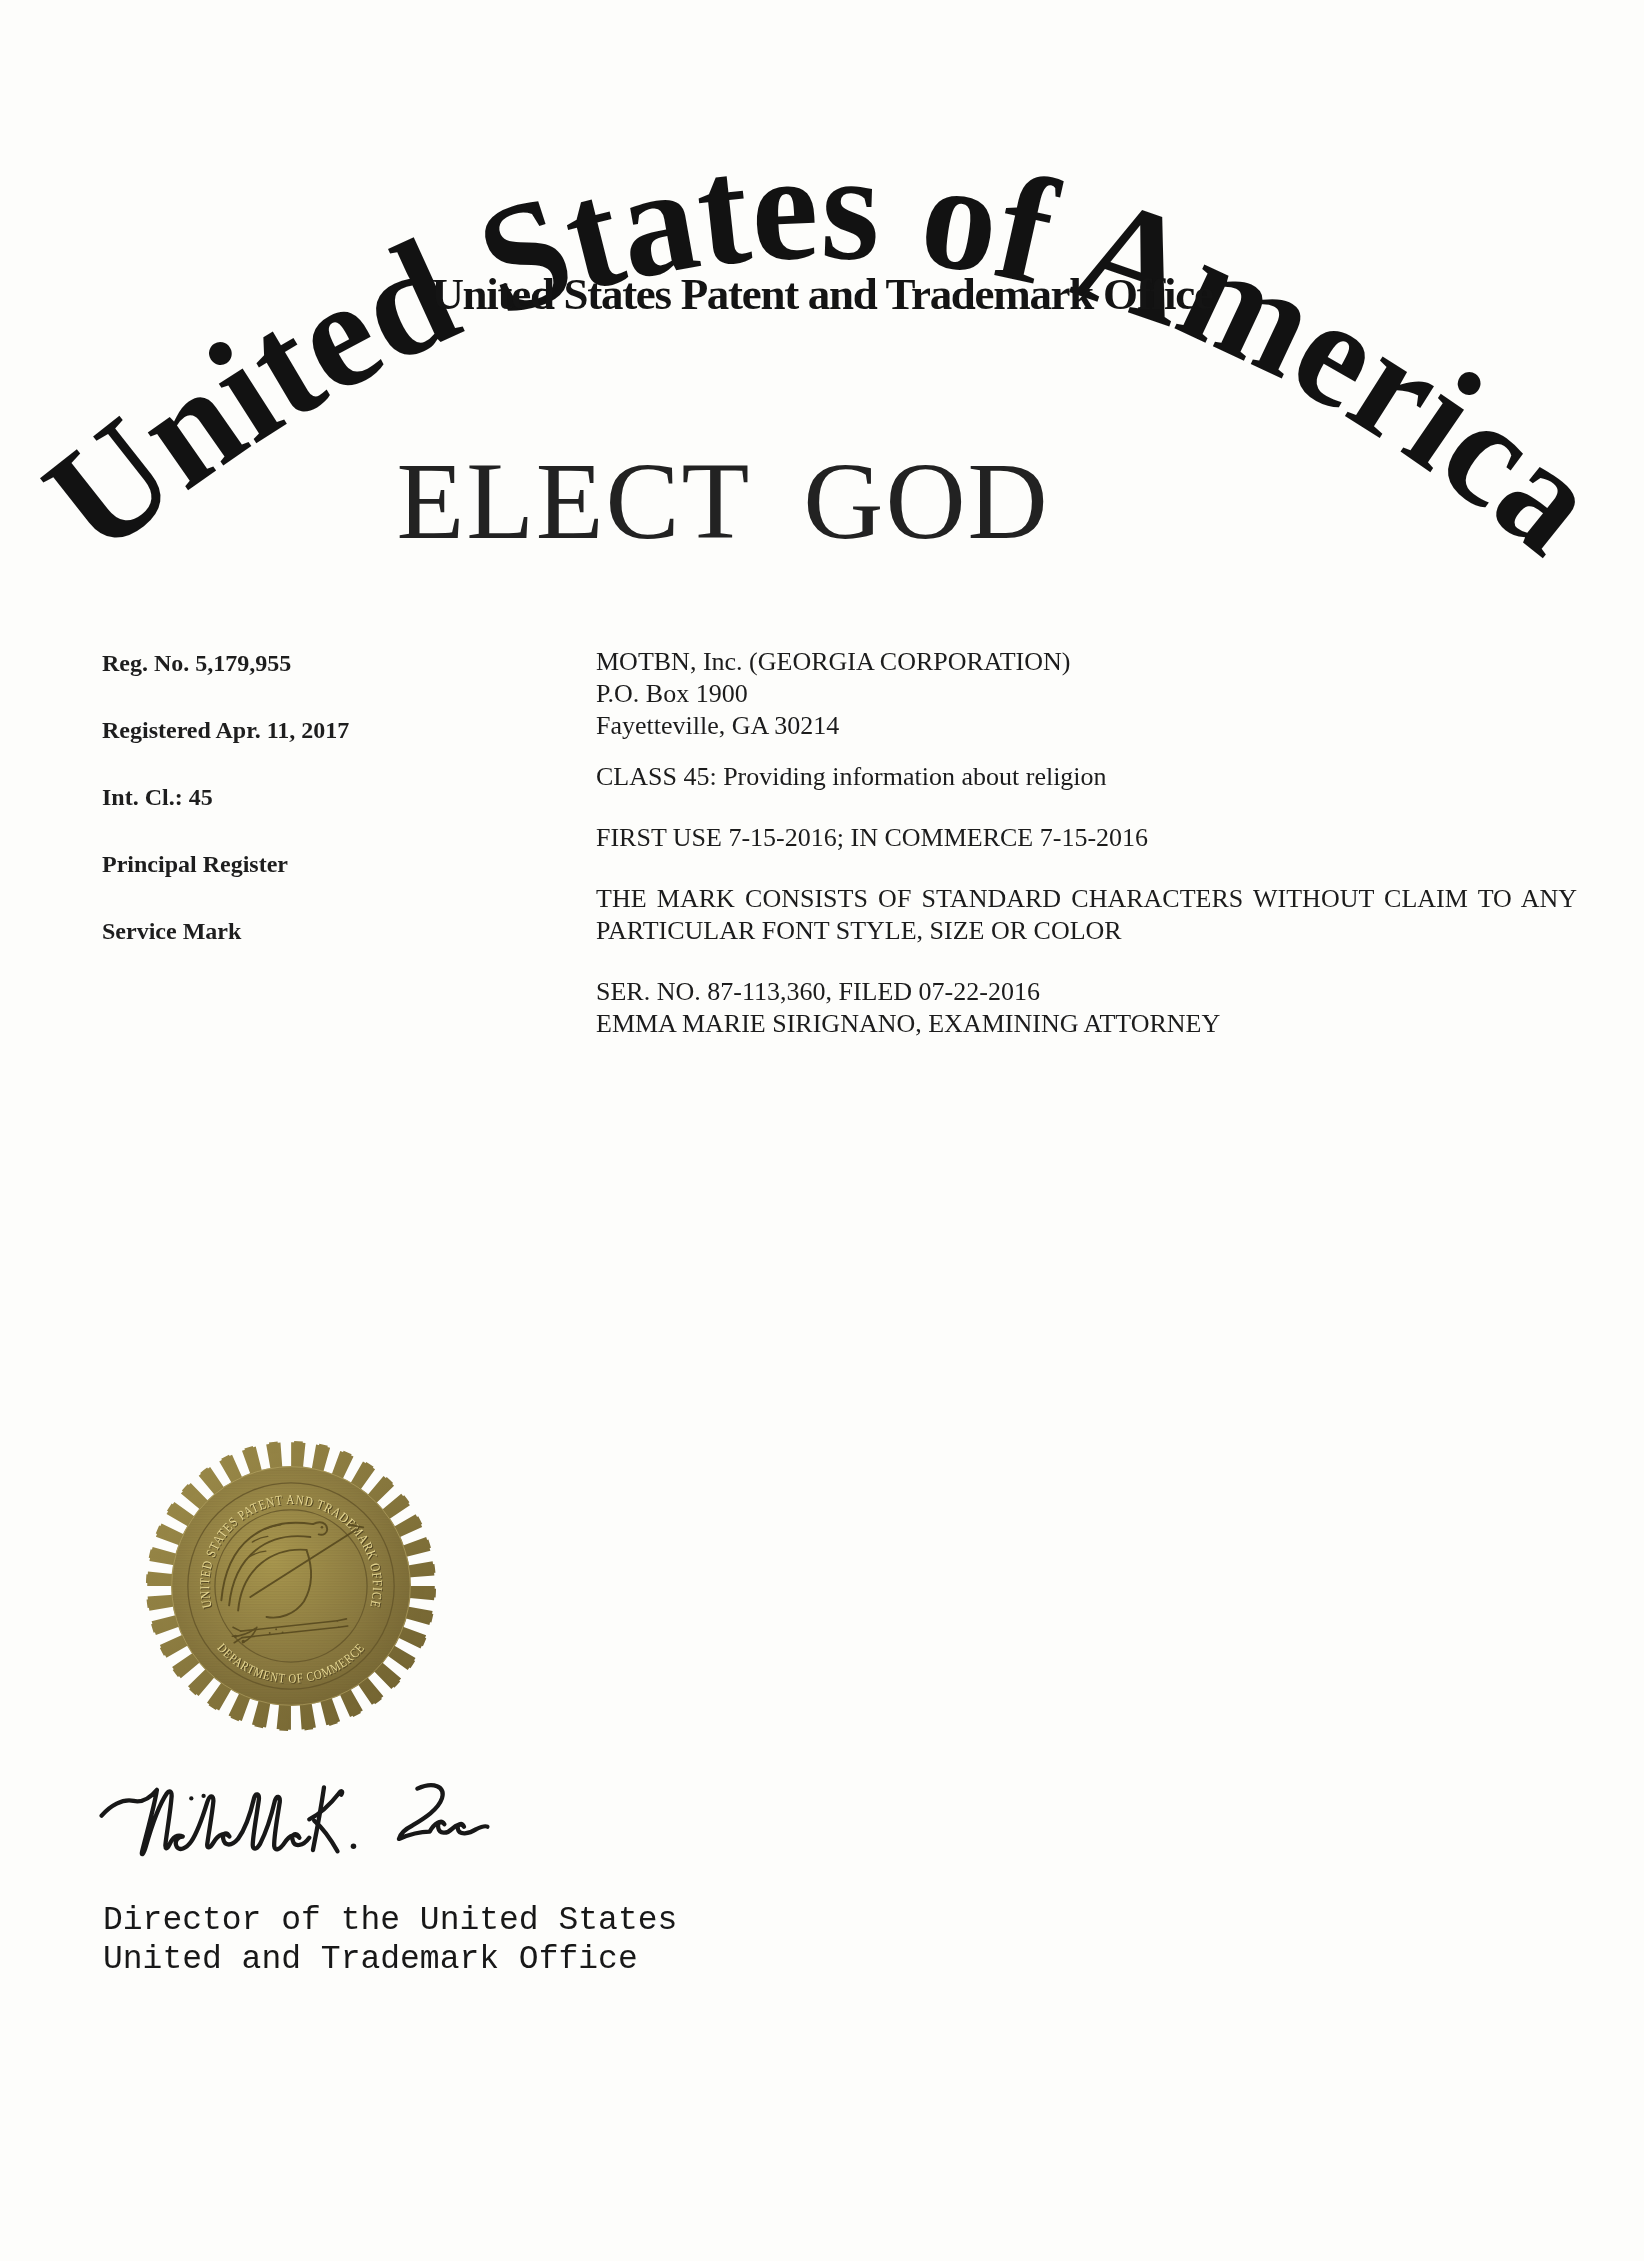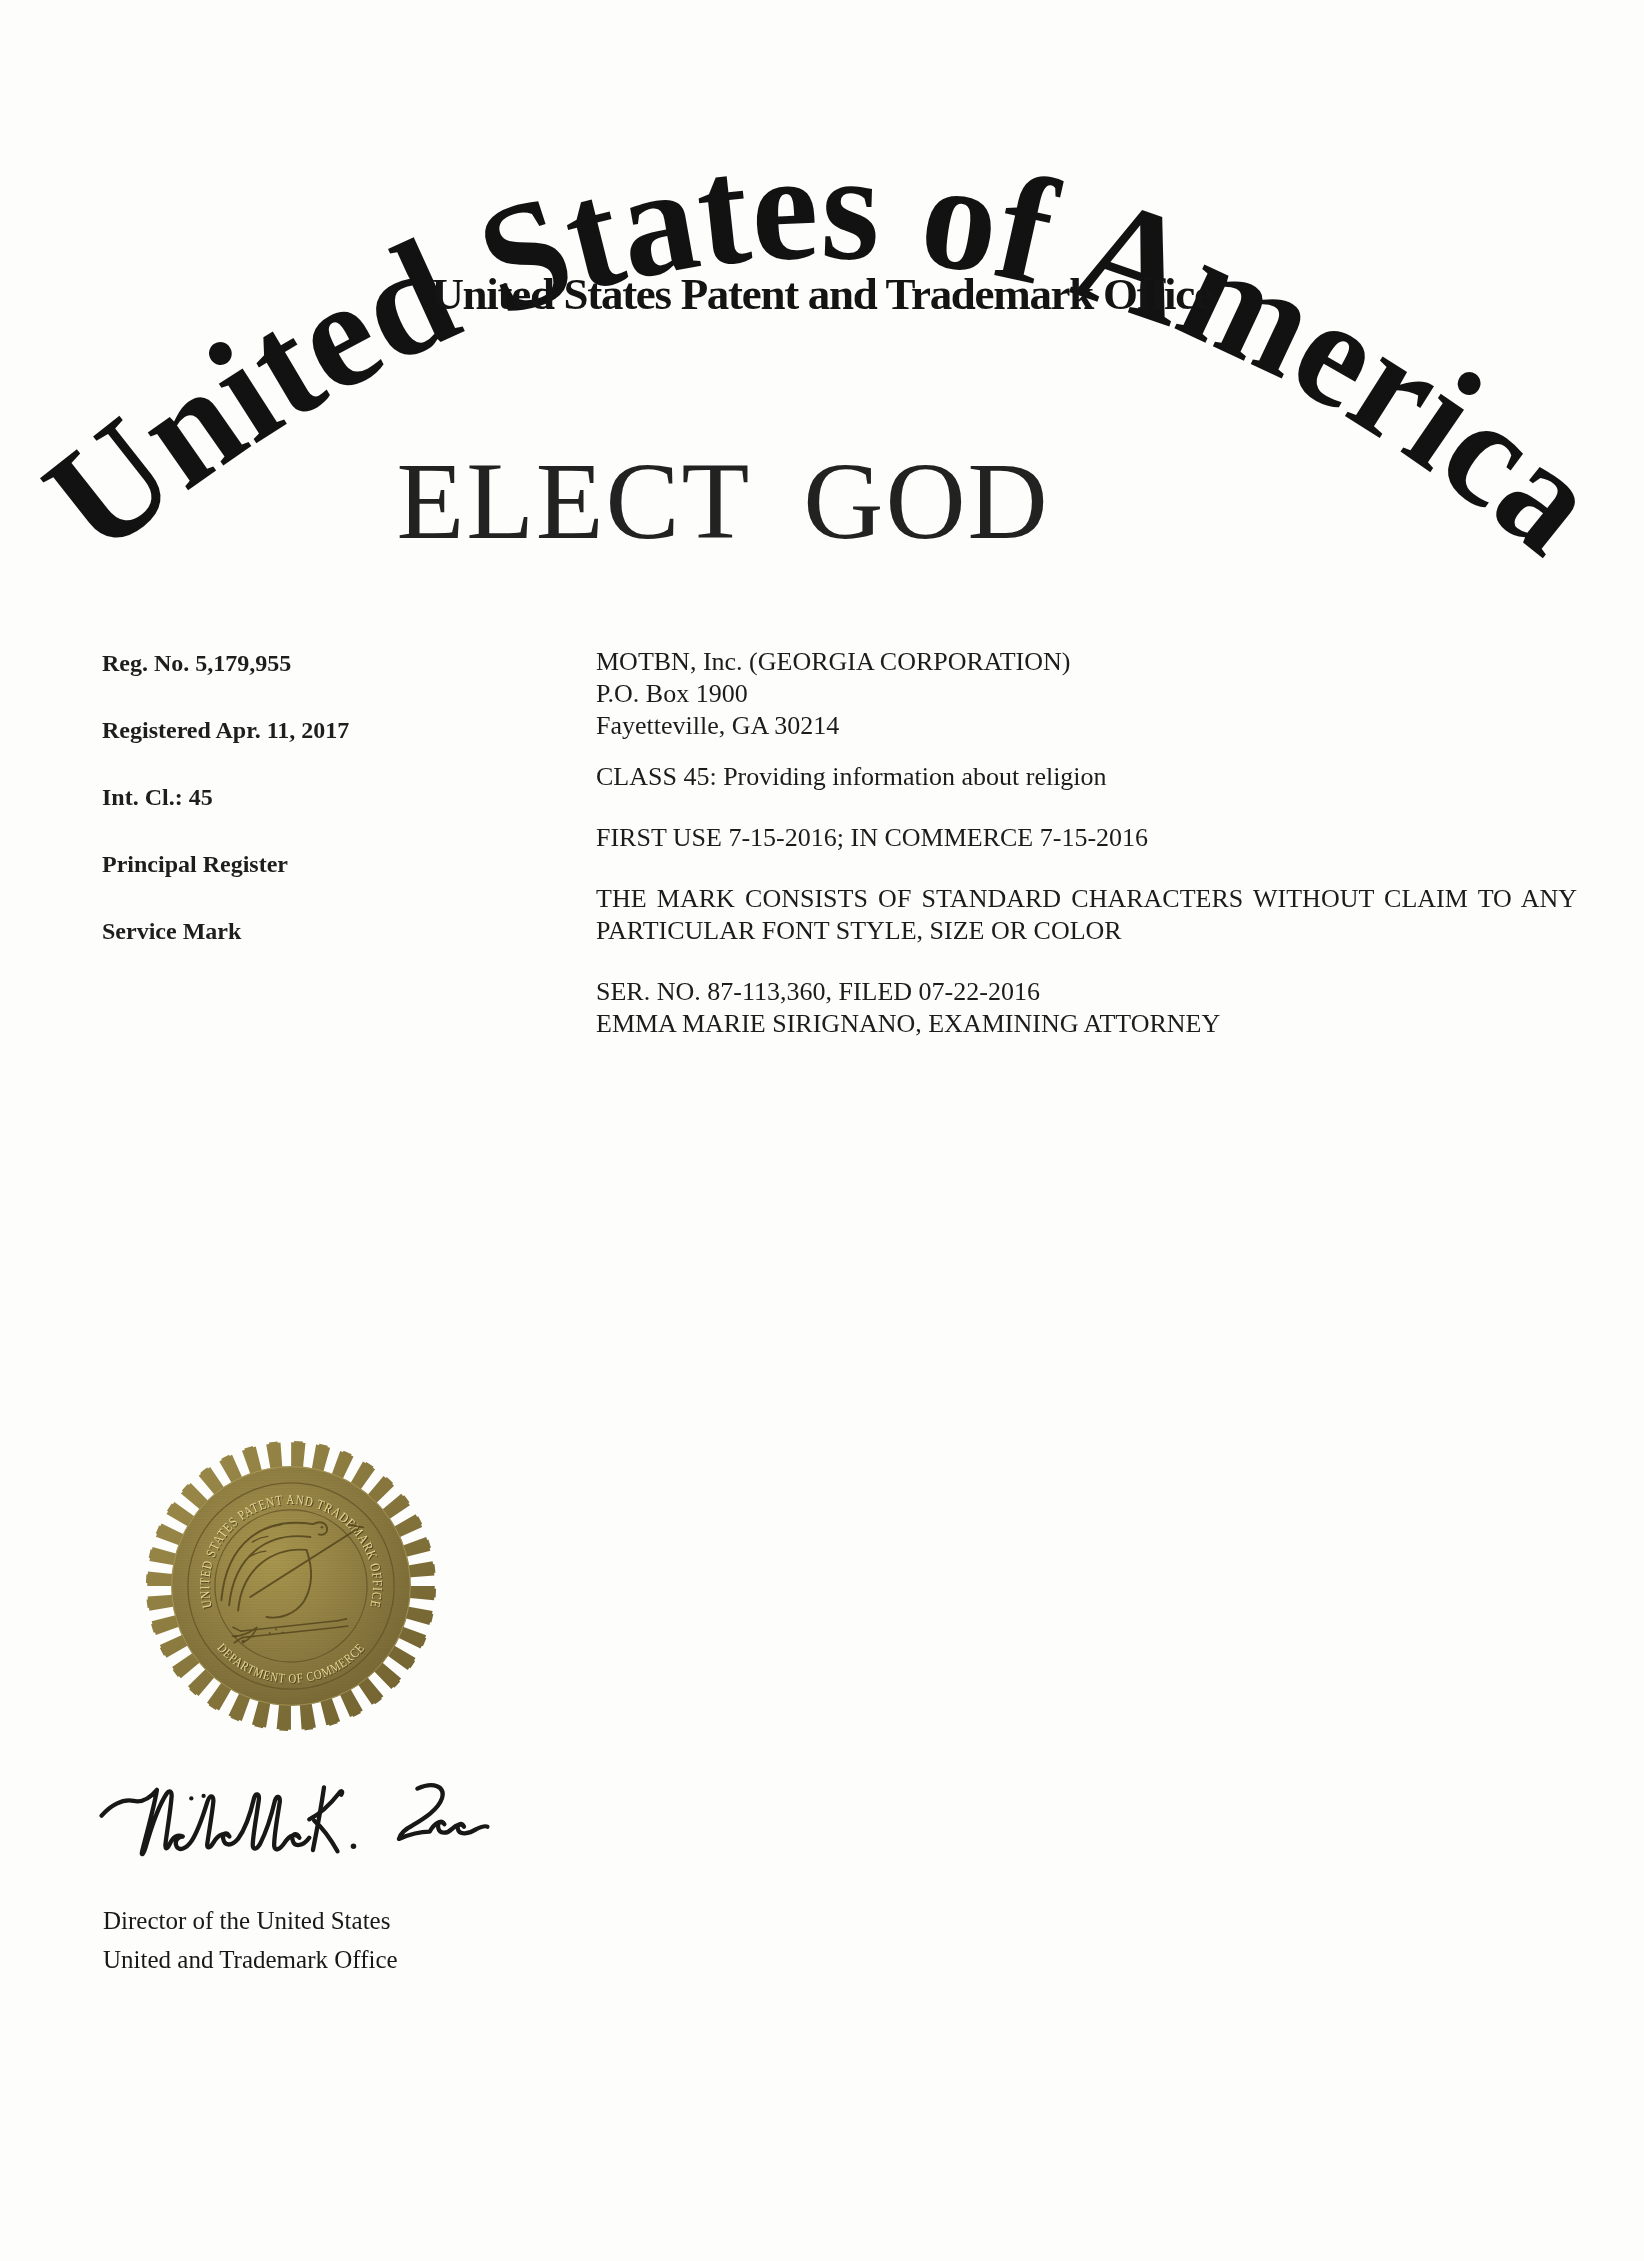--- a/index.html
+++ b/index.html
@@ -63,23 +63,25 @@
     font-size:20px;letter-spacing:1.5px;font-weight:400;
   }
   
   #signature-svg{position:absolute;left:97px;top:1780px;width:395px;height:86px;}
   .sig-hidden-name{
     position:absolute;width:0.6px;height:0.6px;overflow:hidden;
     clip:rect(0 0 0 0);white-space:nowrap;
   }
   .director-title{
     position:absolute;left:103px;top:1901px;width:413px;
-    font-size:25px;line-height:39px;
+    text-align:center;
+    font-size:33px;line-height:39px;
     color:#181818;
     white-space:nowrap;
+    font-family:Liberation Mono, monospace;
   }
 </style>
 </head>
 <body>
 
 <div id="page">
 
   <svg id="arch-svg" viewBox="0 0 2550 1000" aria-hidden="false">
     <defs>
       <path id="archPath" d="M 165,860 Q 1275,-60 2385,860" fill="none"></path>

